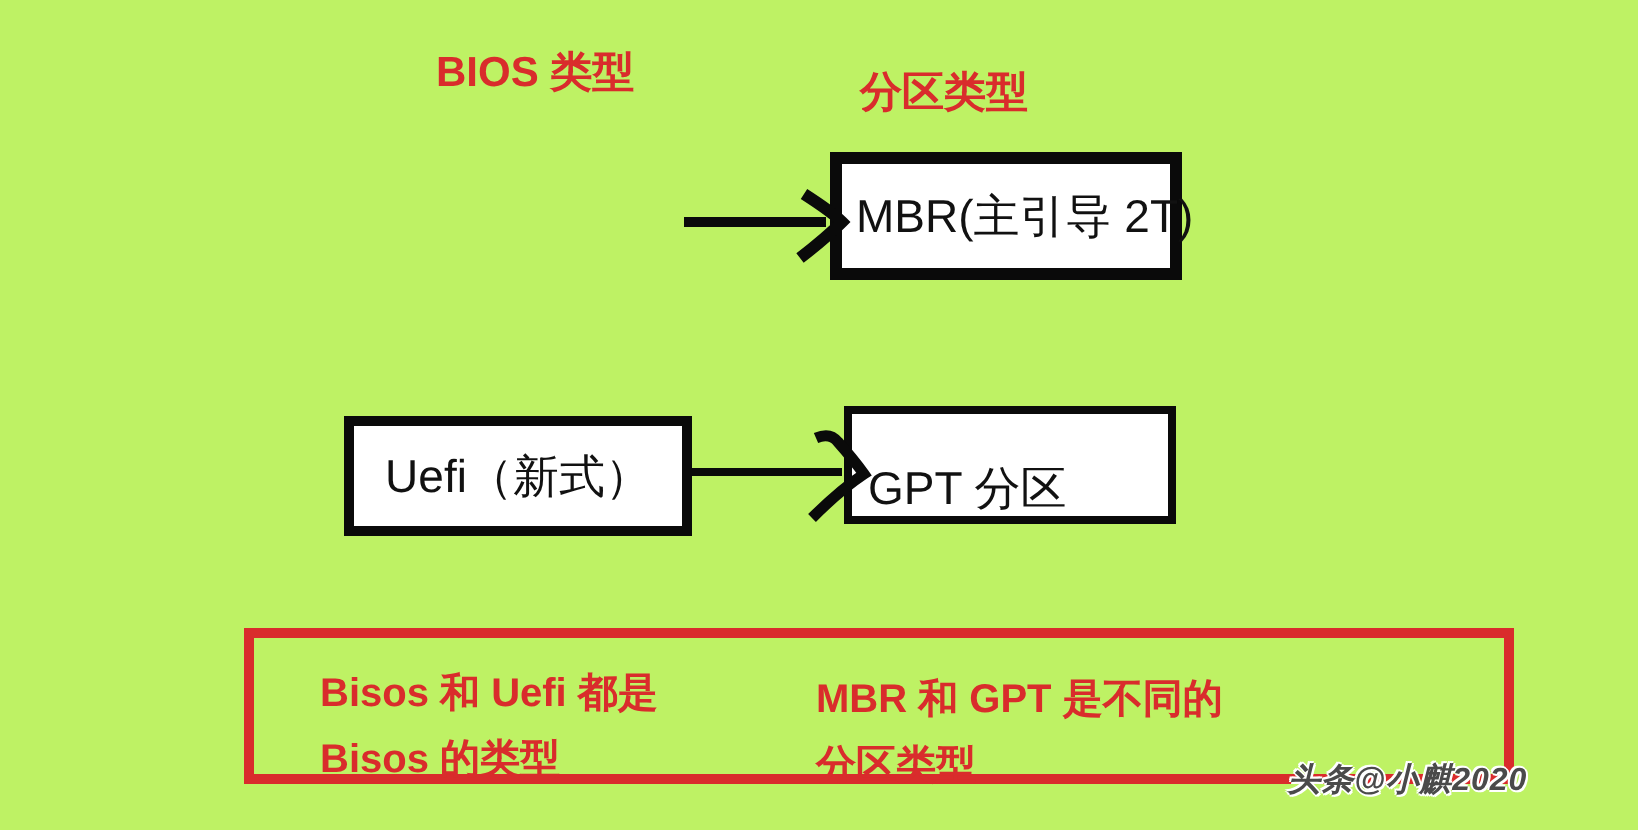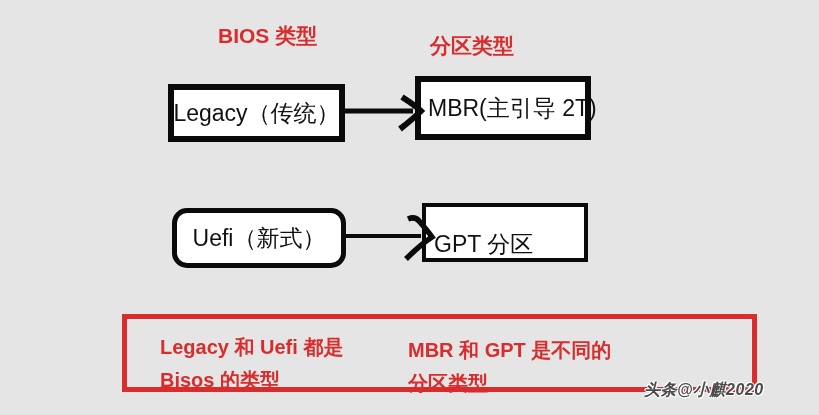--- a/index.html
+++ b/index.html
@@ -5,21 +5,21 @@
   :root{
     --red:#d92c2c;
     --black:#0a0a0a;
     --watermark:#4a4a4a;
   }
   html,body{margin:0;padding:0;background:#ffffff;}
   body{font-family:"Liberation Sans","DejaVu Sans",sans-serif;}
   .canvas{
     position:relative;
     width:819px;height:415px;
-    background:#e5e5e5;
+    background:#bef264;
     overflow:hidden;
   }
   .col-header{
     position:absolute;
     color:var(--red);
     font-size:21px;
     font-weight:600;
     white-space:nowrap;
   }
   #hdr-bios{left:218px;top:22px;}
@@ -31,21 +31,21 @@
     box-sizing:border-box;
     display:flex;
     align-items:center;
     color:#111111;
     font-size:23px;
     white-space:nowrap;
     line-height:1;
   }
   #node-legacy{left:168px;top:84px;width:177px;height:58px;justify-content:center;}
   #node-mbr{left:415px;top:76px;width:176px;height:64px;padding-left:7px;}
-  #node-uefi{left:172px;top:208px;width:174px;height:60px;border-width:5px;justify-content:center;border-radius:15px;}
+  #node-uefi{left:172px;top:208px;width:174px;height:60px;border-width:5px;justify-content:center;}
   #node-gpt{left:422px;top:203px;width:166px;height:59px;border-width:4px;padding-left:8px;padding-top:24px;}
   .arrows{
     position:absolute;left:0;top:0;width:819px;height:415px;
     pointer-events:none;
   }
   .summary-box{
     position:absolute;
     left:122px;top:314px;width:635px;height:78px;
     box-sizing:border-box;
     border:5px solid var(--red);
@@ -80,41 +80,40 @@
 </style>
 </head>
 <body>
 
 <div class="canvas">
 
   <div class="col-header" id="hdr-bios">BIOS 类型</div>
 
   <div class="col-header" id="hdr-part">分区类型</div>
 
-  <div class="node" id="node-legacy">Legacy（传统）</div>
 
   <div class="node" id="node-mbr">MBR(主引导 2T)</div>
 
   <div class="node" id="node-uefi">Uefi（新式）</div>
 
   <div class="node" id="node-gpt">GPT 分区</div>
 
   <svg class="arrows" viewBox="0 0 819 415" xmlns="http://www.w3.org/2000/svg">
     <g stroke="#0a0a0a" fill="none">
       <path d="M342,111 L413,111" stroke-width="5"></path>
       <path d="M402,97 Q416,106 421,111 Q413,119 400,129" stroke-width="6"></path>
     </g>
     <g stroke="#0a0a0a" fill="none">
       <path d="M344,236 L421,236" stroke-width="4"></path>
       <path d="M408,219 Q415,216 419,221 Q427,230 432,237 Q420,245 406,259" stroke-width="5.5"></path>
     </g>
   </svg>
 
   <div class="summary-box"></div>
 
-  <div class="summary-text" id="sum-l1">Legacy 和 Uefi 都是</div>
+  <div class="summary-text" id="sum-l1">Bisos 和 Uefi 都是</div>
   <div class="summary-text" id="sum-r1">MBR 和 GPT 是不同的</div>
   <div class="summary-text" id="sum-l2">Bisos 的类型</div>
   <div class="summary-text" id="sum-r2">分区类型</div>
 
   <div class="watermark">头条@小麒2020</div>
 
 </div>
 
 </body></html>

